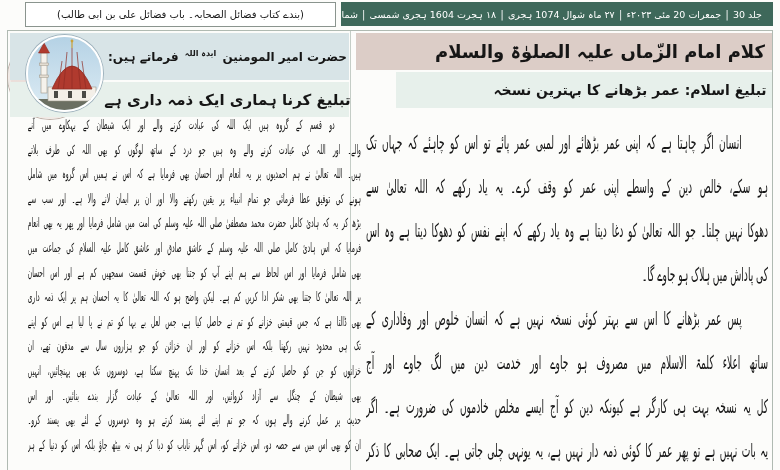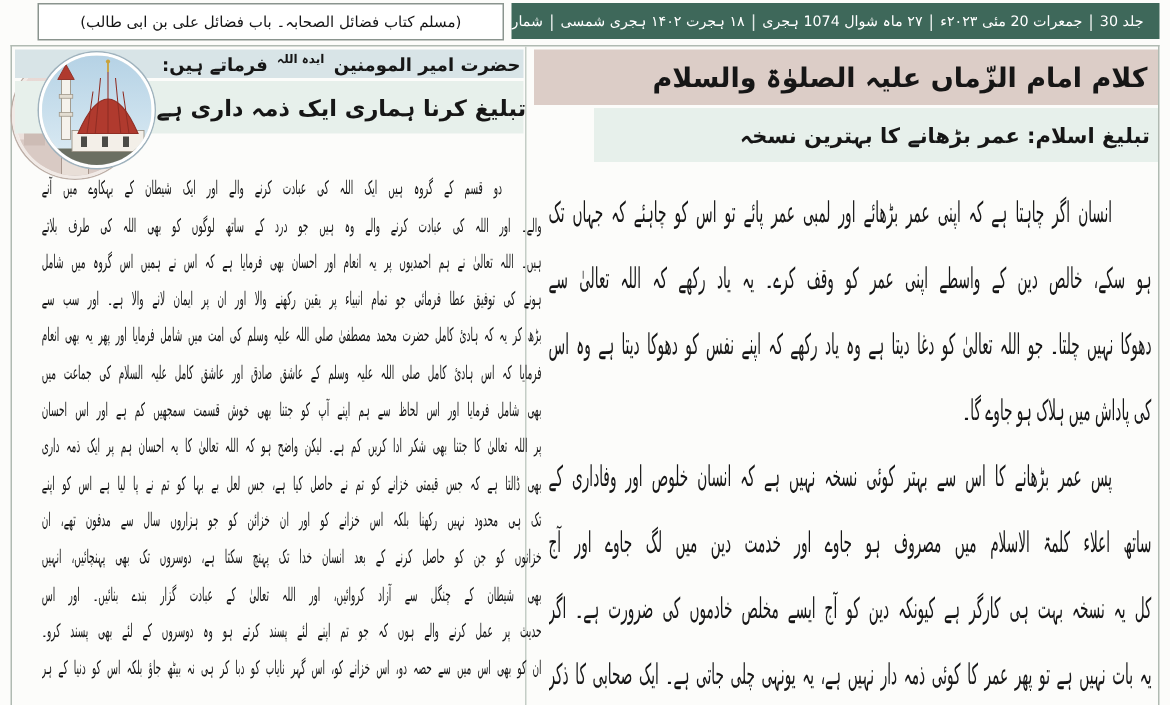--- a/index.html
+++ b/index.html
@@ -21,21 +21,21 @@
          border:1px solid #b0bab2;border-bottom:none;box-sizing:border-box;}
   .col-divider{position:absolute;left:350px;top:31px;bottom:0;width:1px;background:#c4cdc6;}
   
   .band{position:relative;box-sizing:border-box;display:flex;align-items:center;justify-content:center;}
   .rc-head{position:absolute;left:356px;right:8px;top:33px;}
   .rc-band1{height:37px;background:#dccdc7;margin-bottom:2px;padding-left:72px;}
   .rc-band2{height:36px;background:#e7f0eb;padding-left:92px;margin-left:40px;}
   .rc-band1 .t{font-size:18px;font-weight:bold;white-space:nowrap;}
   .rc-band2 .t{font-size:14px;font-weight:bold;white-space:nowrap;}
   .lc-head{position:absolute;left:10px;width:339px;top:33px;}
-  .lc-band1{height:19px;background:#d8e4e7;margin-bottom:2px;padding-left:96px;}
+  .lc-band1{height:47px;background:#d8e4e7;margin-bottom:2px;padding-left:96px;}
   .lc-band2{height:35px;background:#e7f0eb;padding-left:96px;justify-content:center;}
   .lc-band1 .t{font-size:12px;font-weight:bold;white-space:nowrap;}
   .lc-band1 .sup{font-size:8px;vertical-align:super;margin:0 2px;}
   .lc-band2 .t{font-size:15px;font-weight:bold;white-space:nowrap;}
   
   .photo{position:absolute;border-radius:50%;overflow:hidden;}
   .rc-photo{left:8px;top:35px;width:80px;height:80px;border:2px solid #f1eae6;
             box-shadow:0 0 0 1px #bcaea6;position:absolute;}
   .lc-photo{left:26px;top:35px;width:73px;height:73px;border:2px solid #ffffff;
             box-shadow:0 0 0 1px #9fb2bd;position:absolute;}
@@ -58,26 +58,26 @@
 
 <div class="page">
 
   <div class="info-bar">
       <span class="seg">جلد 30</span>
       <span class="sep">|</span>
       <span class="seg">جمعرات 20 مئی ۲۰۲۳ء</span>
       <span class="sep">|</span>
       <span class="seg">۲۷ ماہ شوال 1074 ہجری</span>
       <span class="sep">|</span>
-      <span class="seg">۱۸ ہجرت ۱۴۰۲ ہجری شمسی</span>
+      <span class="seg">۱۸ ہجرت 1604 ہجری شمسی</span>
       <span class="sep">|</span>
       <span class="seg">شمارہ اے</span>
     </div>
   <div class="ref-box">
-    <span>(مسلم کتاب فضائل الصحابہ۔ باب فضائل علی بن ابی طالب)</span>
+    <span>(بندے کتاب فضائل الصحابہ۔ باب فضائل علی بن ابی طالب)</span>
   </div>
 
   <div class="frame"></div>
   <div class="col-divider"></div>
 
   <div class="rc-head">
     <div class="band rc-band1">
       <span class="t">کلام امام الزّماں علیہ الصلوٰۃ والسلام</span>
     </div>
     <div class="band rc-band2">

